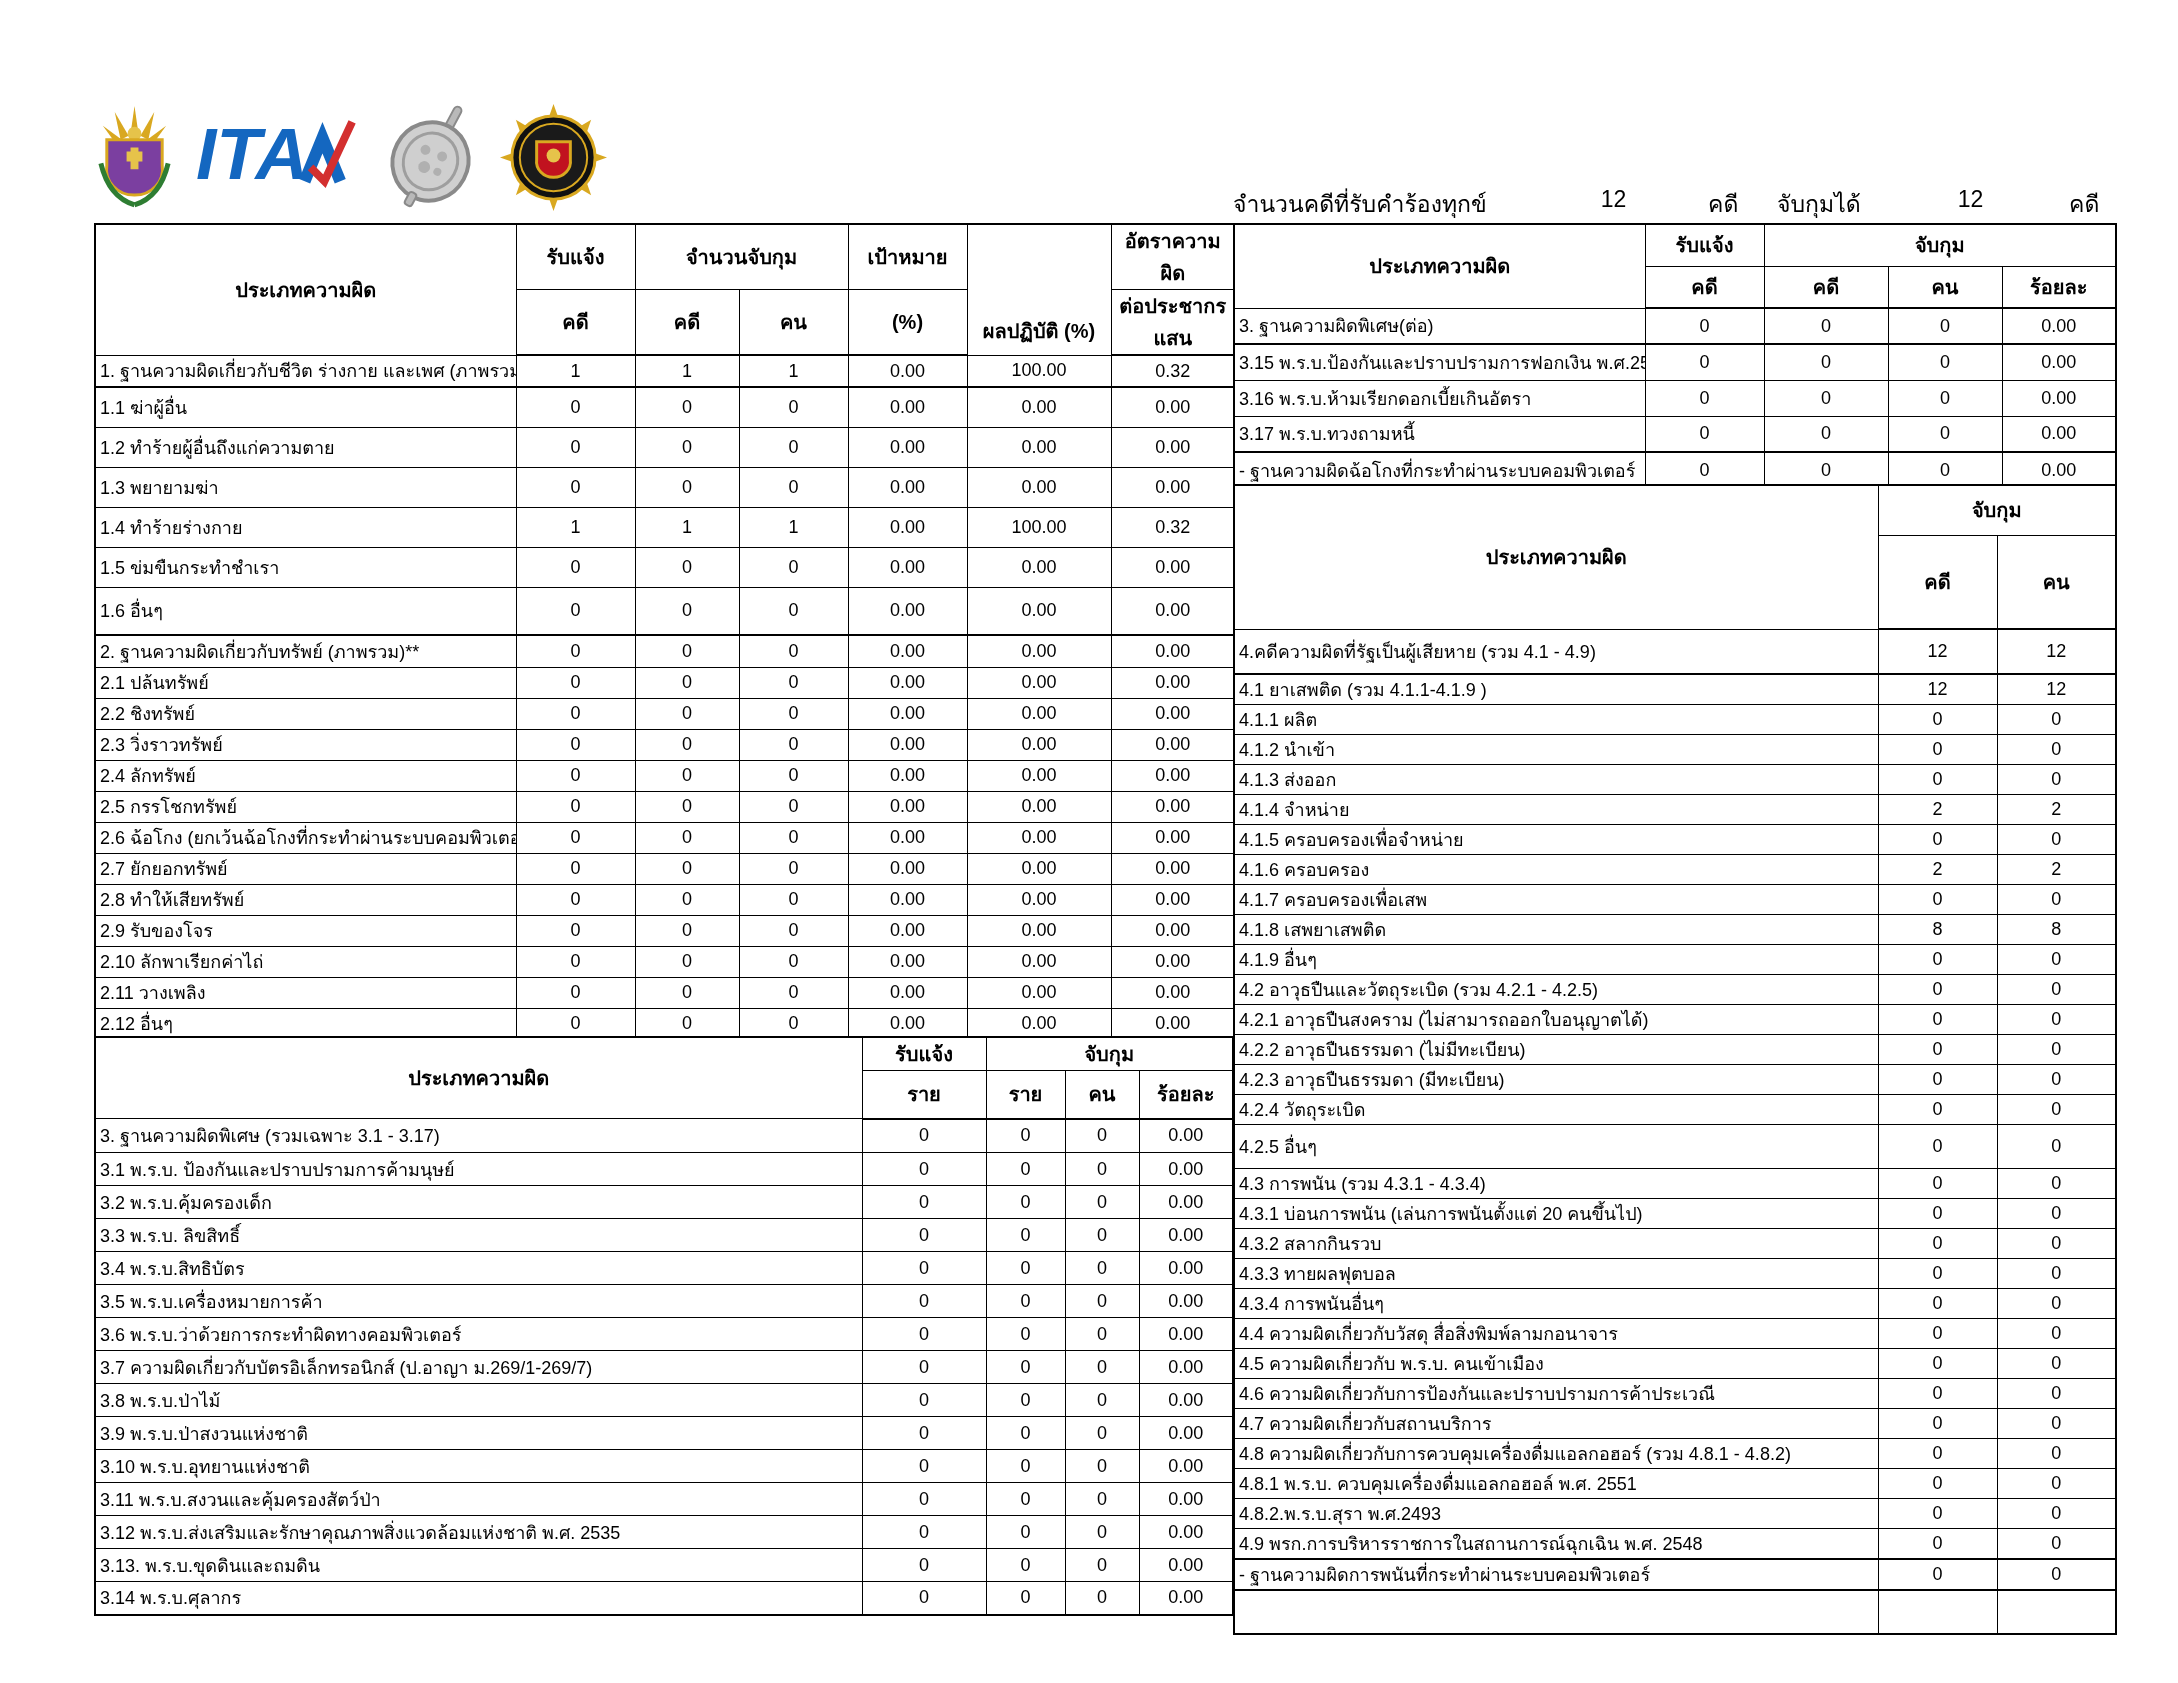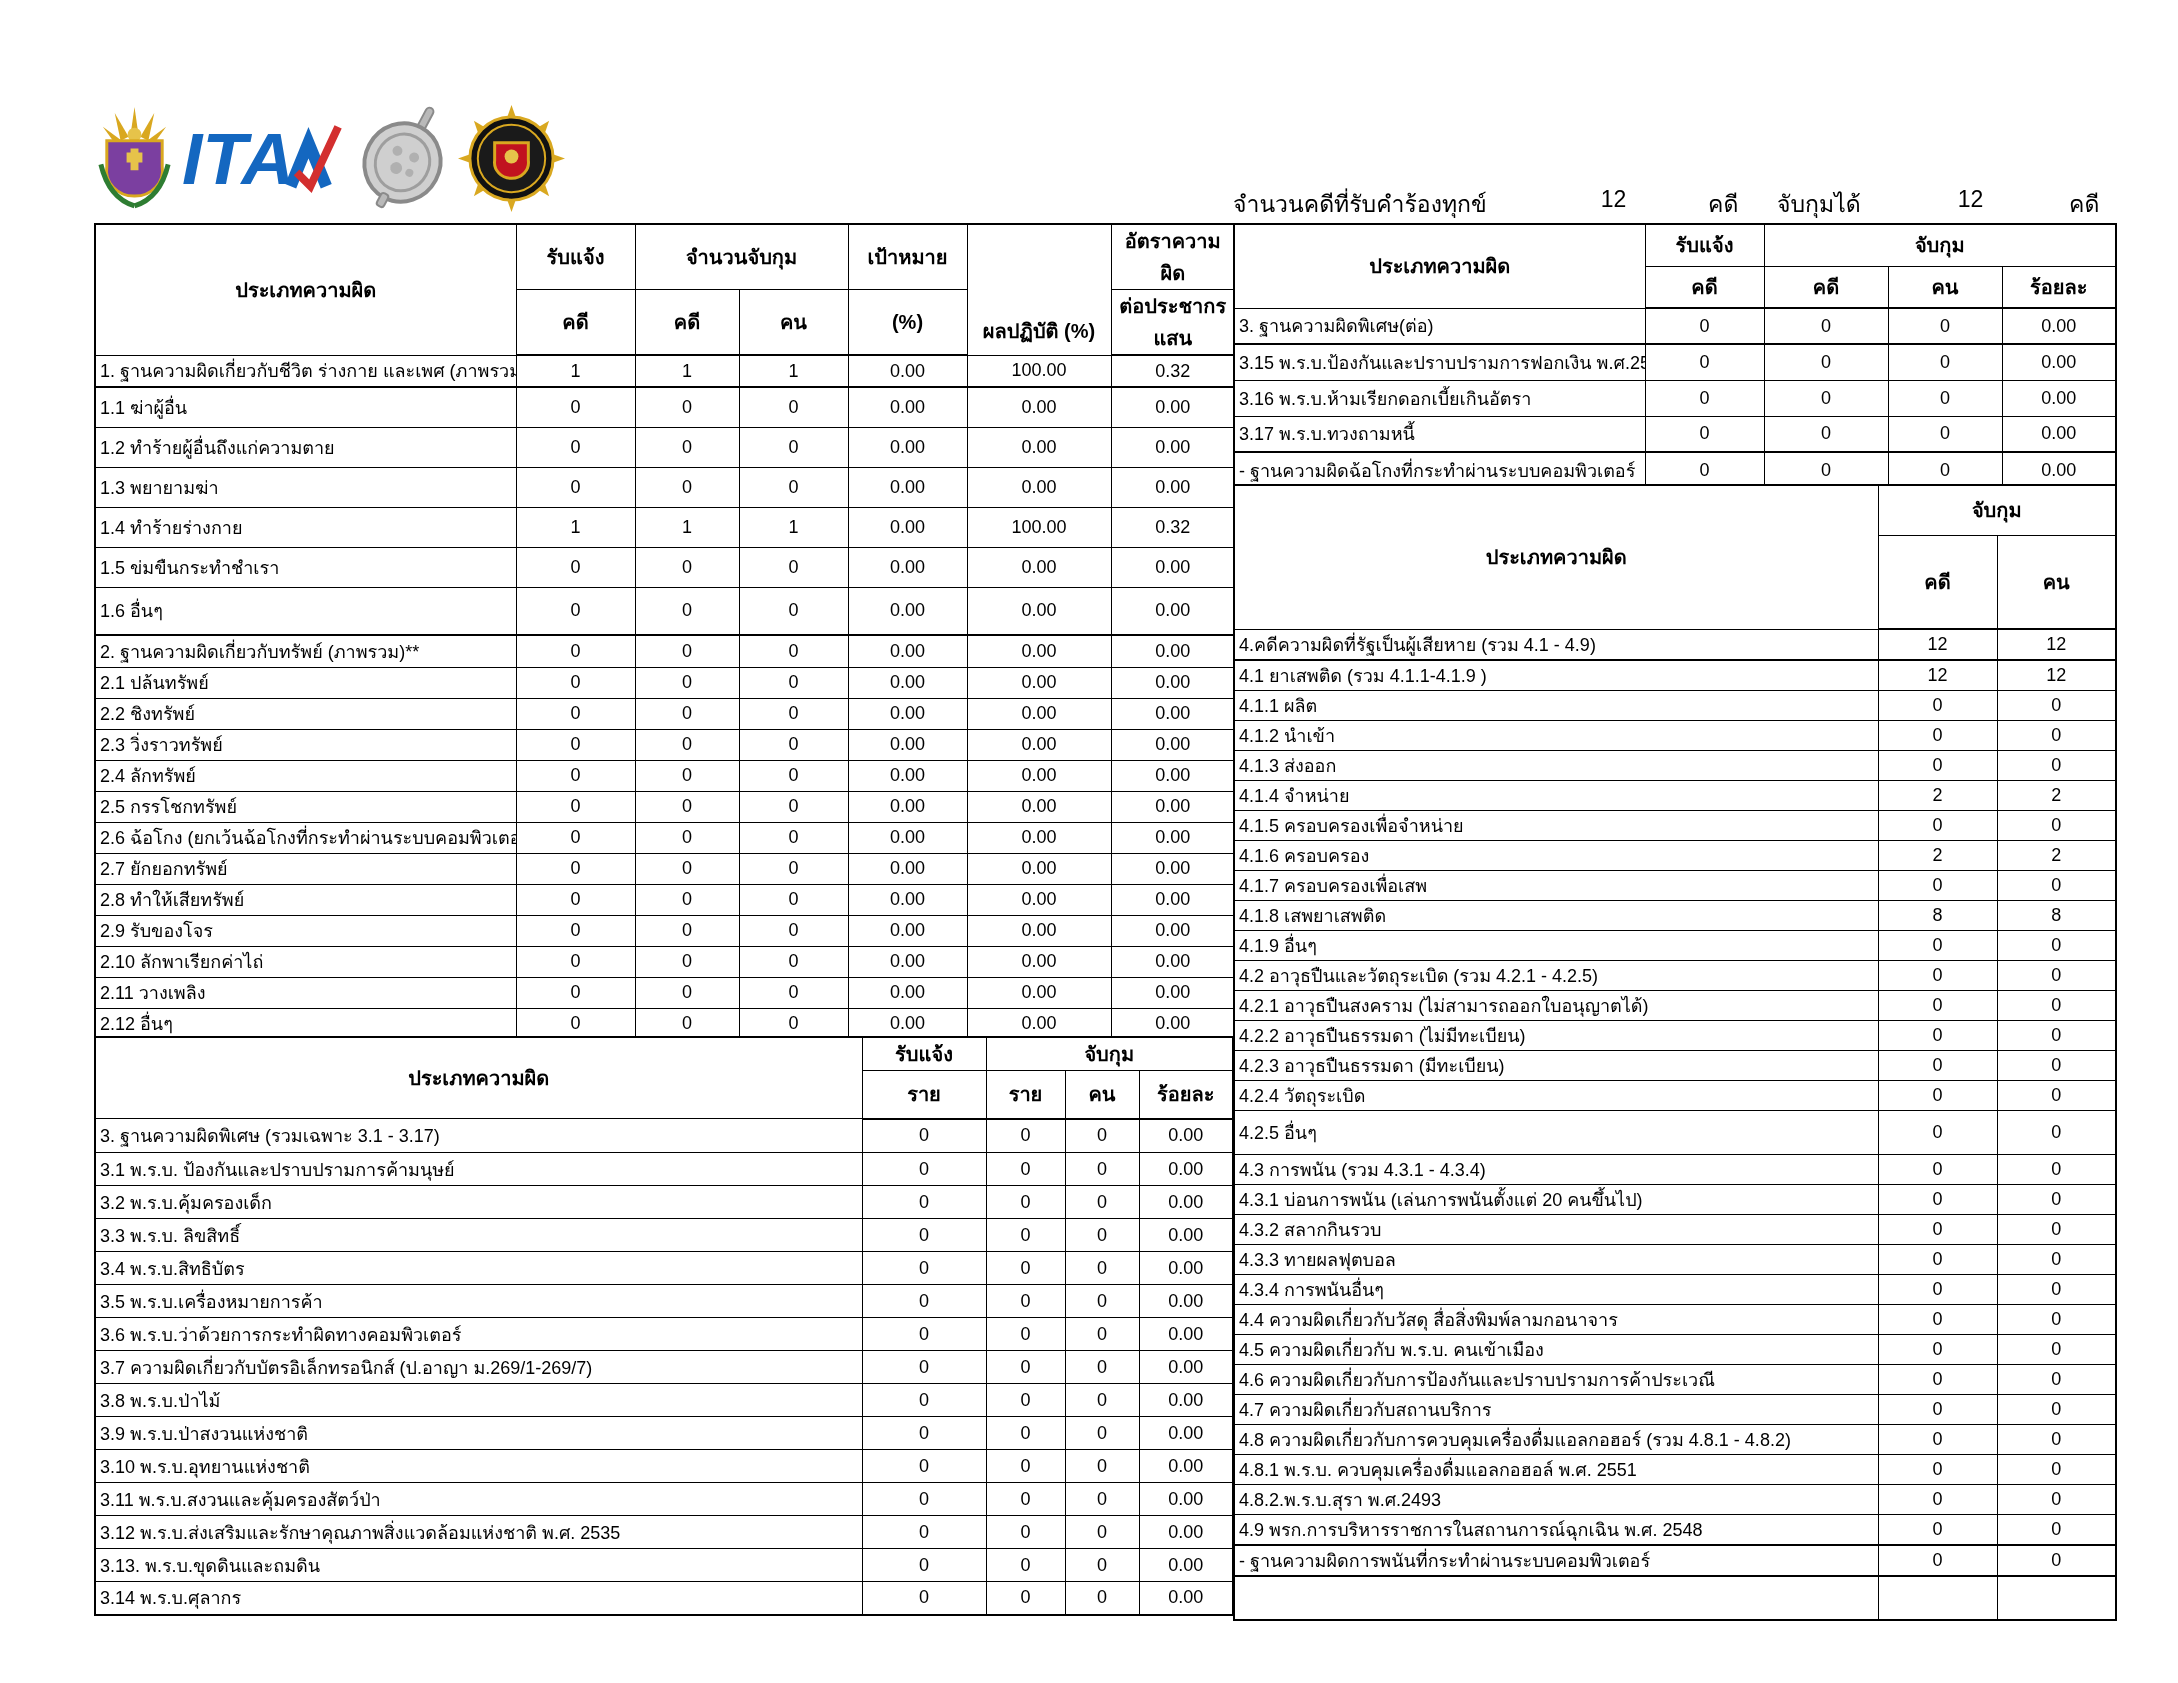--- a/index.html
+++ b/index.html
@@ -1,20 +1,20 @@
 <!DOCTYPE html>
 <html><head>
 <meta charset="utf-8">
 <style>
   html,body{margin:0;padding:0;background:#fff;}
   .page{position:relative;width:2178px;height:1683px;background:#ffffff;
         font-family:"Liberation Sans",sans-serif;color:#000;overflow:hidden;}
 
   
-  .logos{position:absolute;left:89px;top:104px;height:109px;display:flex;align-items:center;}
+  .logos{position:absolute;left:89px;top:104px;height:109px;display:flex;gap:14px;}
   .doc-title{position:absolute;left:426px;top:139px;width:1386px;text-align:center;
              font-size:26px;font-weight:bold;white-space:nowrap;}
   .sub{position:absolute;top:186px;font-size:23px;white-space:nowrap;}
   .sub.num{font-weight:normal;}
 
   
   table{border-collapse:collapse;table-layout:fixed;position:absolute;background:#fff;}
   table, table td, table th{border:1px solid #000;}
   table{border-width:2px;}
   th{font-size:20px;font-weight:bold;text-align:center;padding:0 2px;overflow:hidden;}
@@ -524,21 +524,21 @@
       <tr style="height:50px">
         <th rowspan="2">ประเภทความผิด</th>
         <th colspan="2">จับกุม</th>
       </tr>
       <tr style="height:94px">
         <th>คดี</th>
         <th>คน</th>
       </tr>
     </thead>
     <tbody>
-        <tr style="height: 30px;">
+        <tr style="height: 45px;">
           <td class="lbl">4.คดีความผิดที่รัฐเป็นผู้เสียหาย (รวม 4.1 - 4.9)</td>
           <td class="num">12</td>
           <td class="num">12</td>
         </tr>
         <tr class="thick" style="height: 30px;">
           <td class="lbl">4.1 ยาเสพติด (รวม 4.1.1-4.1.9 )</td>
           <td class="num">12</td>
           <td class="num">12</td>
         </tr>
         <tr style="height: 30px;">

